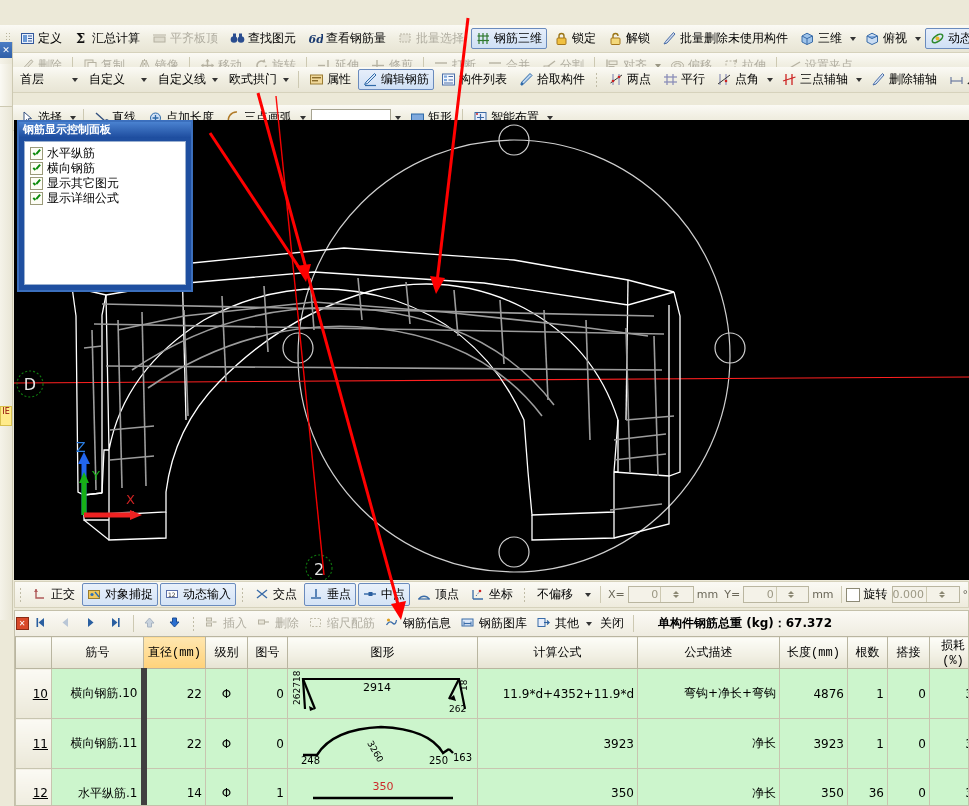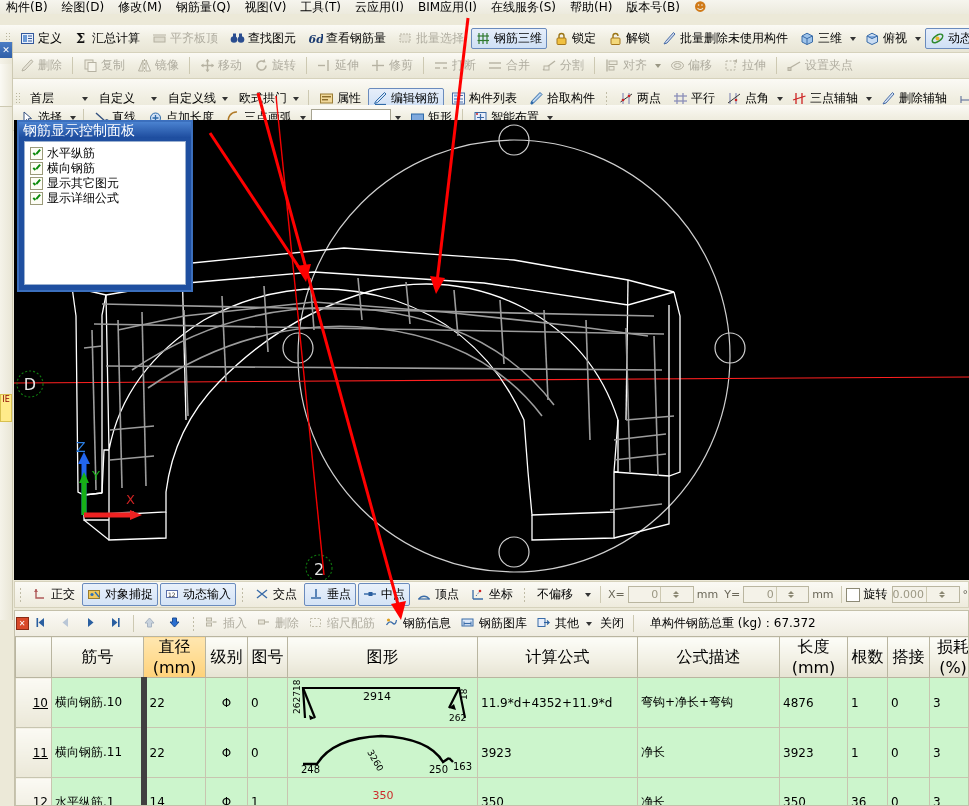--- a/index.html
+++ b/index.html
@@ -25,21 +25,21 @@
   
   .tbrow{
     position:absolute;left:0;width:969px;
     background:linear-gradient(to bottom,#fbfaf5 0%,#f0eee1 50%,#e8e5d5 100%);
     border-bottom:1px solid #d6d2bc;
     display:flex;align-items:center;box-sizing:border-box;
     white-space:nowrap;overflow:hidden;margin-top:11px;
   }
   .tb1{top:14px;height:28px;}
   .tb2{top:42px;height:26px;}
-  .tb3{top:68px;height:40px;padding-left:10px;}
+  .tb3{top:56px;height:26px;}
   .tb4{top:94px;height:26px;}
 
   .grip{display:inline-block;width:7px;height:16px;margin:0 3px 0 4px;
         background-image:radial-gradient(#b8b49c 40%,transparent 41%);
         background-size:3px 3px;background-position:1px 1px;flex:0 0 auto;}
   .tbtn{display:inline-flex;align-items:center;gap:3px;padding:2px 4px;margin:0 1px;
         border:1px solid transparent;border-radius:2px;color:#000;font-size:12px;flex:0 0 auto;
         line-height:15px;}
   .tbtn.sel{border:1px solid #6a8bbd;background:linear-gradient(to bottom,#e6eefa,#cfe0f5);}
   .tbtn.dis{color:#b0ada0;}
@@ -70,21 +70,21 @@
       font-size:8px;text-align:center;line-height:10px;border:1px solid #d8c04f;box-sizing:border-box;}
 
   
   .canvas{position:absolute;left:14px;top:120px;width:955px;height:460px;background:#000;overflow:hidden;}
   .canvas svg{position:absolute;left:0;top:0;}
 
   
   .ctrlpanel{position:absolute;left:3px;top:0px;width:176px;height:172px;
      border:2px solid #3b6fbd;background:#1f4fa0;box-sizing:border-box;}
   .ctrlpanel .cp-title{height:16px;background:linear-gradient(to bottom,#4a82d0,#1d4c9e);
-     color:#fff;font-size:14px;font-weight:normal;padding:1px 4px;box-sizing:border-box;line-height:14px;}
+     color:#fff;font-size:11px;font-weight:bold;padding:1px 4px;box-sizing:border-box;line-height:14px;}
   .ctrlpanel .cp-body{position:absolute;left:5px;top:19px;right:5px;bottom:5px;background:#fff;
      border:1px solid #9ab0d0;padding:4px 5px;box-sizing:border-box;}
   .cp-item{display:flex;align-items:center;gap:4px;height:15px;font-size:12px;color:#000;}
   .cp-chk{width:11px;height:11px;border:1px solid #9b9b7a;background:#fdfdf5;
           display:inline-flex;align-items:center;justify-content:center;flex:0 0 auto;}
   .cp-chk i{display:block;width:9px;height:9px;position:relative;}
   .cp-chk i:before{content:"";position:absolute;left:1px;top:4px;width:3px;height:1.5px;
           background:#0a8a0a;transform:rotate(45deg);}
   .cp-chk i:after{content:"";position:absolute;left:2.5px;top:2px;width:6px;height:1.5px;
           background:#0a8a0a;transform:rotate(-50deg);}
@@ -109,58 +109,44 @@
   .chkbox{width:12px;height:12px;border:1px solid #8d8a76;background:#fff;display:inline-block;flex:0 0 auto;}
   .unit{font-size:11px;color:#6a6758;margin:0 3px;flex:0 0 auto;}
 
   
   .editor{position:absolute;left:14px;top:610px;width:955px;height:196px;
     background:#ece9d8;border:1px solid #c4c0aa;box-sizing:border-box;overflow:hidden;}
   .ed-toolbar{height:25px;display:flex;align-items:center;background:linear-gradient(to bottom,#fbfaf5,#efece0);
     border-bottom:1px solid #d6d2bc;white-space:nowrap;overflow:hidden;}
   .ed-btn{display:inline-flex;align-items:center;gap:3px;padding:1px 4px;margin:0 1px;font-size:12px;flex:0 0 auto;justify-content:center;}
   .ed-btn.dis{color:#b0ada0;}
-  .ed-total{font-size:12px;color:#000;margin-left:12px;flex:0 0 auto;}
+  .ed-total{font-size:12px;color:#000;margin-left:20px;flex:0 0 auto;font-weight:bold;}
 
   
   .tblwrap{position:absolute;left:0;top:25px;right:0;bottom:0;overflow:hidden;background:#fff;}
   table.grid{border-collapse:collapse;table-layout:fixed;width:953px;}
   table.grid th{
     background:linear-gradient(to bottom,#fdfdf8 0%,#f1efe3 60%,#e6e3d3 100%);
-    border:1px solid #b9b5a0;font-weight:normal;font-size:16px;color:#000;height:24px;padding:0 2px;
+    border:1px solid #b9b5a0;font-weight:normal;font-size:12px;color:#000;height:24px;padding:0 2px;font-family:Liberation Mono, monospace;
   }
   table.grid th.hl{background:linear-gradient(to bottom,#ffe7b0,#ffd27a);}
   table.grid td{border:1px solid #c8c5b0;font-size:12px;color:#000;padding:0 3px;
-    background:#ccf5cc;height:48px;vertical-align:middle;}
+    background:#ccf5cc;height:48px;vertical-align:middle;text-align:right;}
   table.grid td.idx{background:linear-gradient(to bottom,#fbfaf4,#ebe8d8);text-align:right;text-decoration:underline;}
   table.grid td.shape{background:#ccf5cc;padding:0;text-align:center;}
   table.grid td.vsep{border-left:6px solid #404040;}
   .rowshort td{height:34px;}
 
   .redarrow{position:absolute;pointer-events:none;}
 </style>
 </head>
 <body>
 
 <div class="app">
 
-  <div class="menubar">
-    <span class="mi">构件(B)</span>
-    <span class="mi">绘图(D)</span>
-    <span class="mi">修改(M)</span>
-    <span class="mi">钢筋量(Q)</span>
-    <span class="mi">视图(V)</span>
-    <span class="mi">工具(T)</span>
-    <span class="mi">云应用(I)</span>
-    <span class="mi">BIM应用(I)</span>
-    <span class="mi">在线服务(S)</span>
-    <span class="mi">帮助(H)</span>
-    <span class="mi">版本号(B)</span>
-    <span class="smile">☻</span>
-  </div>
 
   <div class="tbrow tb1">
     <span class="grip"></span>
 
     <div class="tbtn">
       <span class="ico">
           <svg width="15" height="15" viewBox="0 0 15 15">
             <rect x="1.5" y="2.5" width="12" height="10" fill="#e8f0fb" stroke="#33589c"></rect>
             <rect x="3" y="4" width="4" height="7" fill="#6b9ad6"></rect>
             <line x1="8" y1="5" x2="12" y2="5" stroke="#33589c"></line>
@@ -647,21 +633,21 @@
       <span>智能布置</span>
     </div>
     <span class="caret"></span>
   </div>
 
   <div class="lstrip">
     <div class="tabx">✕</div>
     <div class="tabseg" style="top:22px;height:14px"></div>
     <div class="tabseg" style="top:36px;height:14px"></div>
     <div class="tabseg" style="top:50px;height:14px"></div>
-    <div class="vlabel" style="top:352px;height:28px">IE</div>
+    <div class="vlabel" style="top:364px;height:20px">IE</div>
   </div>
 
   <div class="canvas">
     <svg width="955" height="460" viewBox="0 0 955 460">
 
       <circle cx="500" cy="236" r="216" fill="none" stroke="#cfcfcf" stroke-width="1.2"></circle>
       <circle cx="500" cy="20" r="15" fill="none" stroke="#cfcfcf" stroke-width="1.2"></circle>
       <circle cx="500" cy="432" r="15" fill="none" stroke="#cfcfcf" stroke-width="1.2"></circle>
       <circle cx="716" cy="228" r="15" fill="none" stroke="#cfcfcf" stroke-width="1.2"></circle>
       <circle cx="284" cy="228" r="15" fill="none" stroke="#cfcfcf" stroke-width="1.2"></circle>

